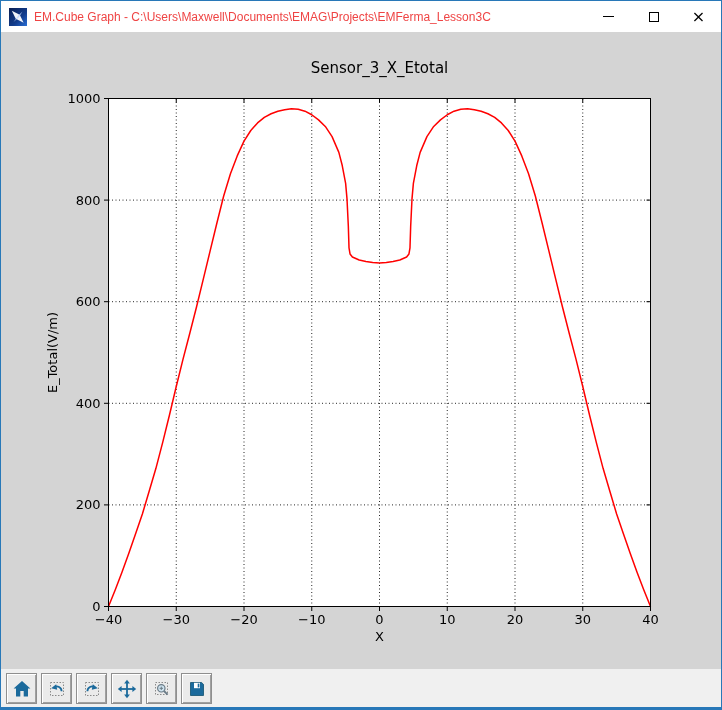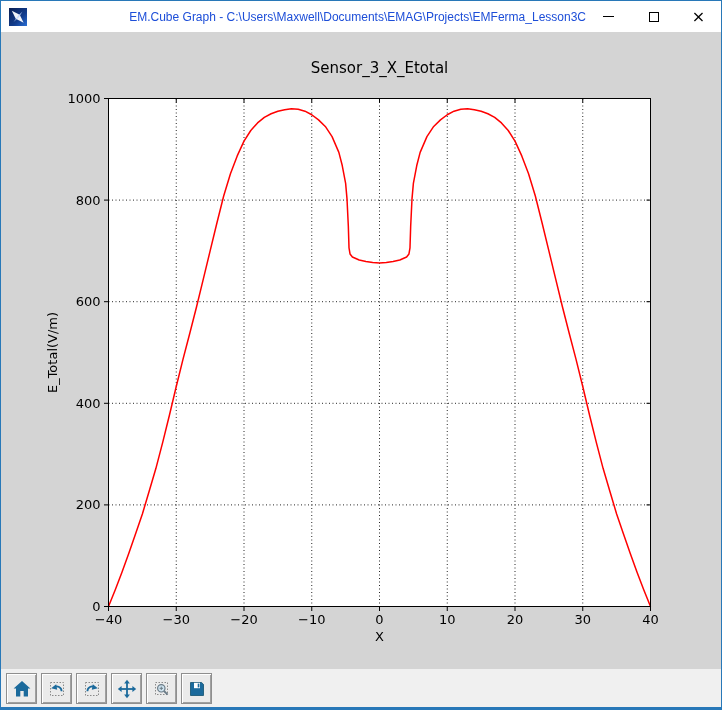--- a/index.html
+++ b/index.html
@@ -7,21 +7,21 @@
   .window {
     width:722px; height:710px; overflow:hidden; position:relative;
     border:1px solid #2878b8; border-bottom:3px solid #2878b8;
     background:#f0f0f0; display:flex; flex-direction:column;
   }
   
   .titlebar {
     height:31px; background:#ffffff; display:flex; align-items:center; flex:0 0 auto;
   }
   .app-icon { width:18px; height:18px; margin-left:8px; margin-right:7px; flex:0 0 auto; }
-  .title-text { font-size:12px; color:#1d4ed8; white-space:nowrap; flex:1 1 auto;text-align:right; }
+  .title-text { font-size:12px; color:#ef4444; white-space:nowrap; flex:1 1 auto; }
   .win-controls { display:flex; height:31px; flex:0 0 auto; }
   .win-btn { width:45px; height:31px; display:flex; align-items:center; justify-content:center; cursor:default; }
   .glyph-min { width:11px; height:1px; background:#000; display:block; }
   .glyph-max { width:10px; height:10px; border:1px solid #000; display:block; }
   .glyph-close { font-size:16px; line-height:16px; color:#000; font-family:"DejaVu Sans", sans-serif; }
   
   .canvas { height:637px; background:#d4d4d4; position:relative; flex:0 0 auto; }
   .canvas svg { display:block; }
   
   .toolbar {

